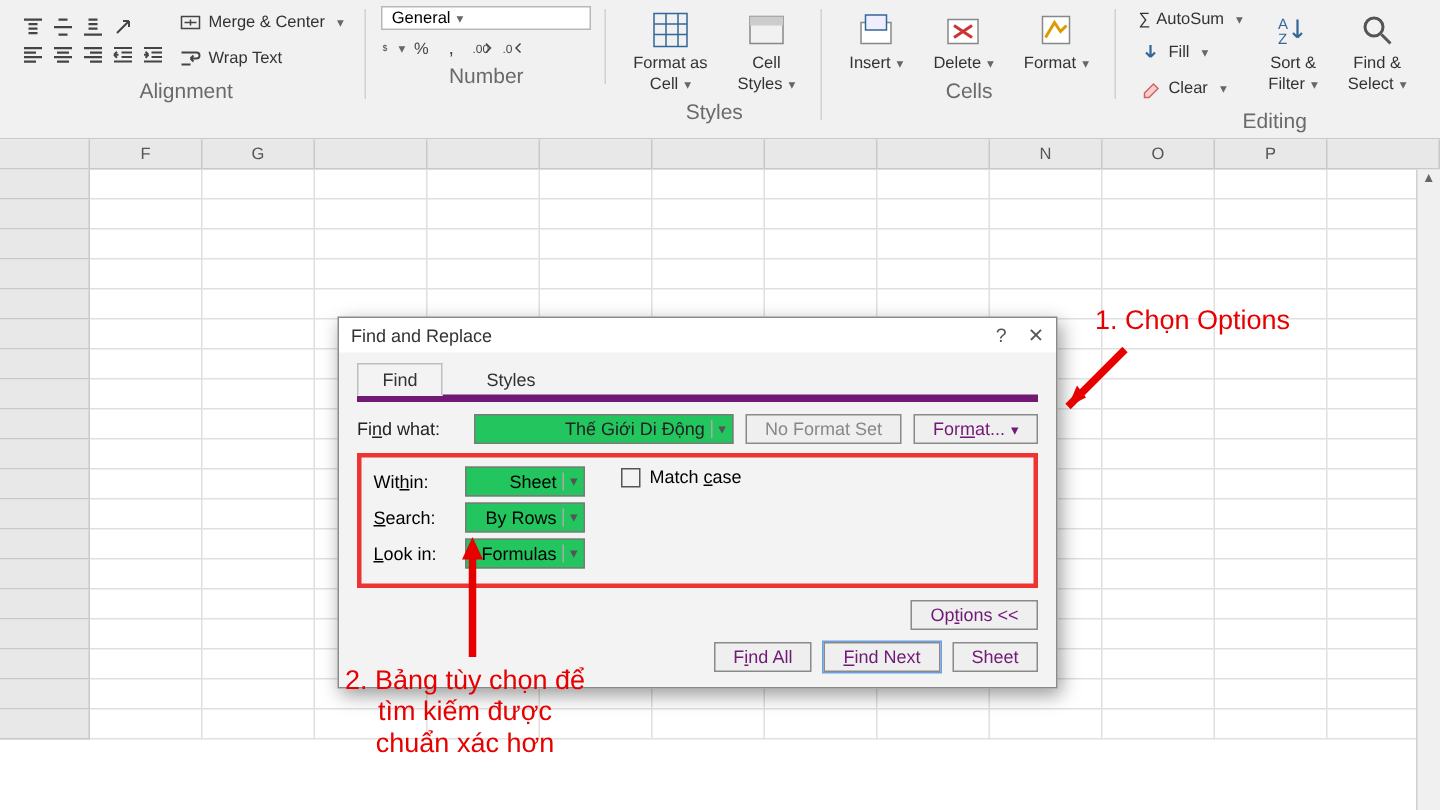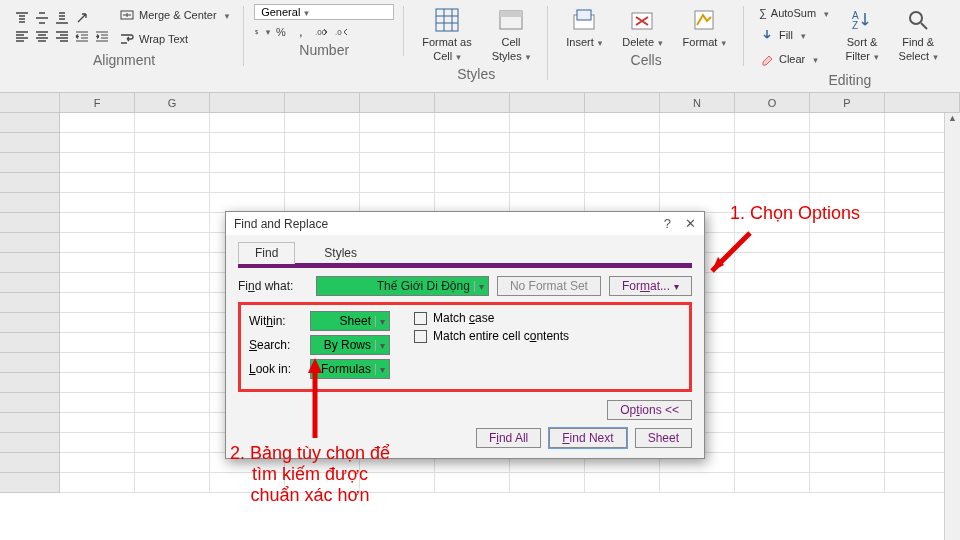--- a/index.html
+++ b/index.html
@@ -650,24 +650,20 @@
                   <span>Formulas</span>
                   <span class="dd">▾</span>
                 </div>
             </div>
           </div>
           <div>
             <div class="opt-line">
                 <span class="checkbox"></span>
                 <span>Match <span class="underline-letter">c</span>ase</span>
               </div>
-            <div class="opt-line">
-                <span class="checkbox"></span>
-                <span>Match entire cell c<span class="underline-letter">o</span>ntents</span>
-              </div>
           </div>
         </div>
       </div>
 
       <div class="options-btn-row">
         <div class="btn"><span>Op<span class="underline-letter">t</span>ions &lt;&lt;</span></div>
       </div>
 
       <div class="btn-row">
         <div class="btn"><span>F<span class="underline-letter">i</span>nd All</span></div>

